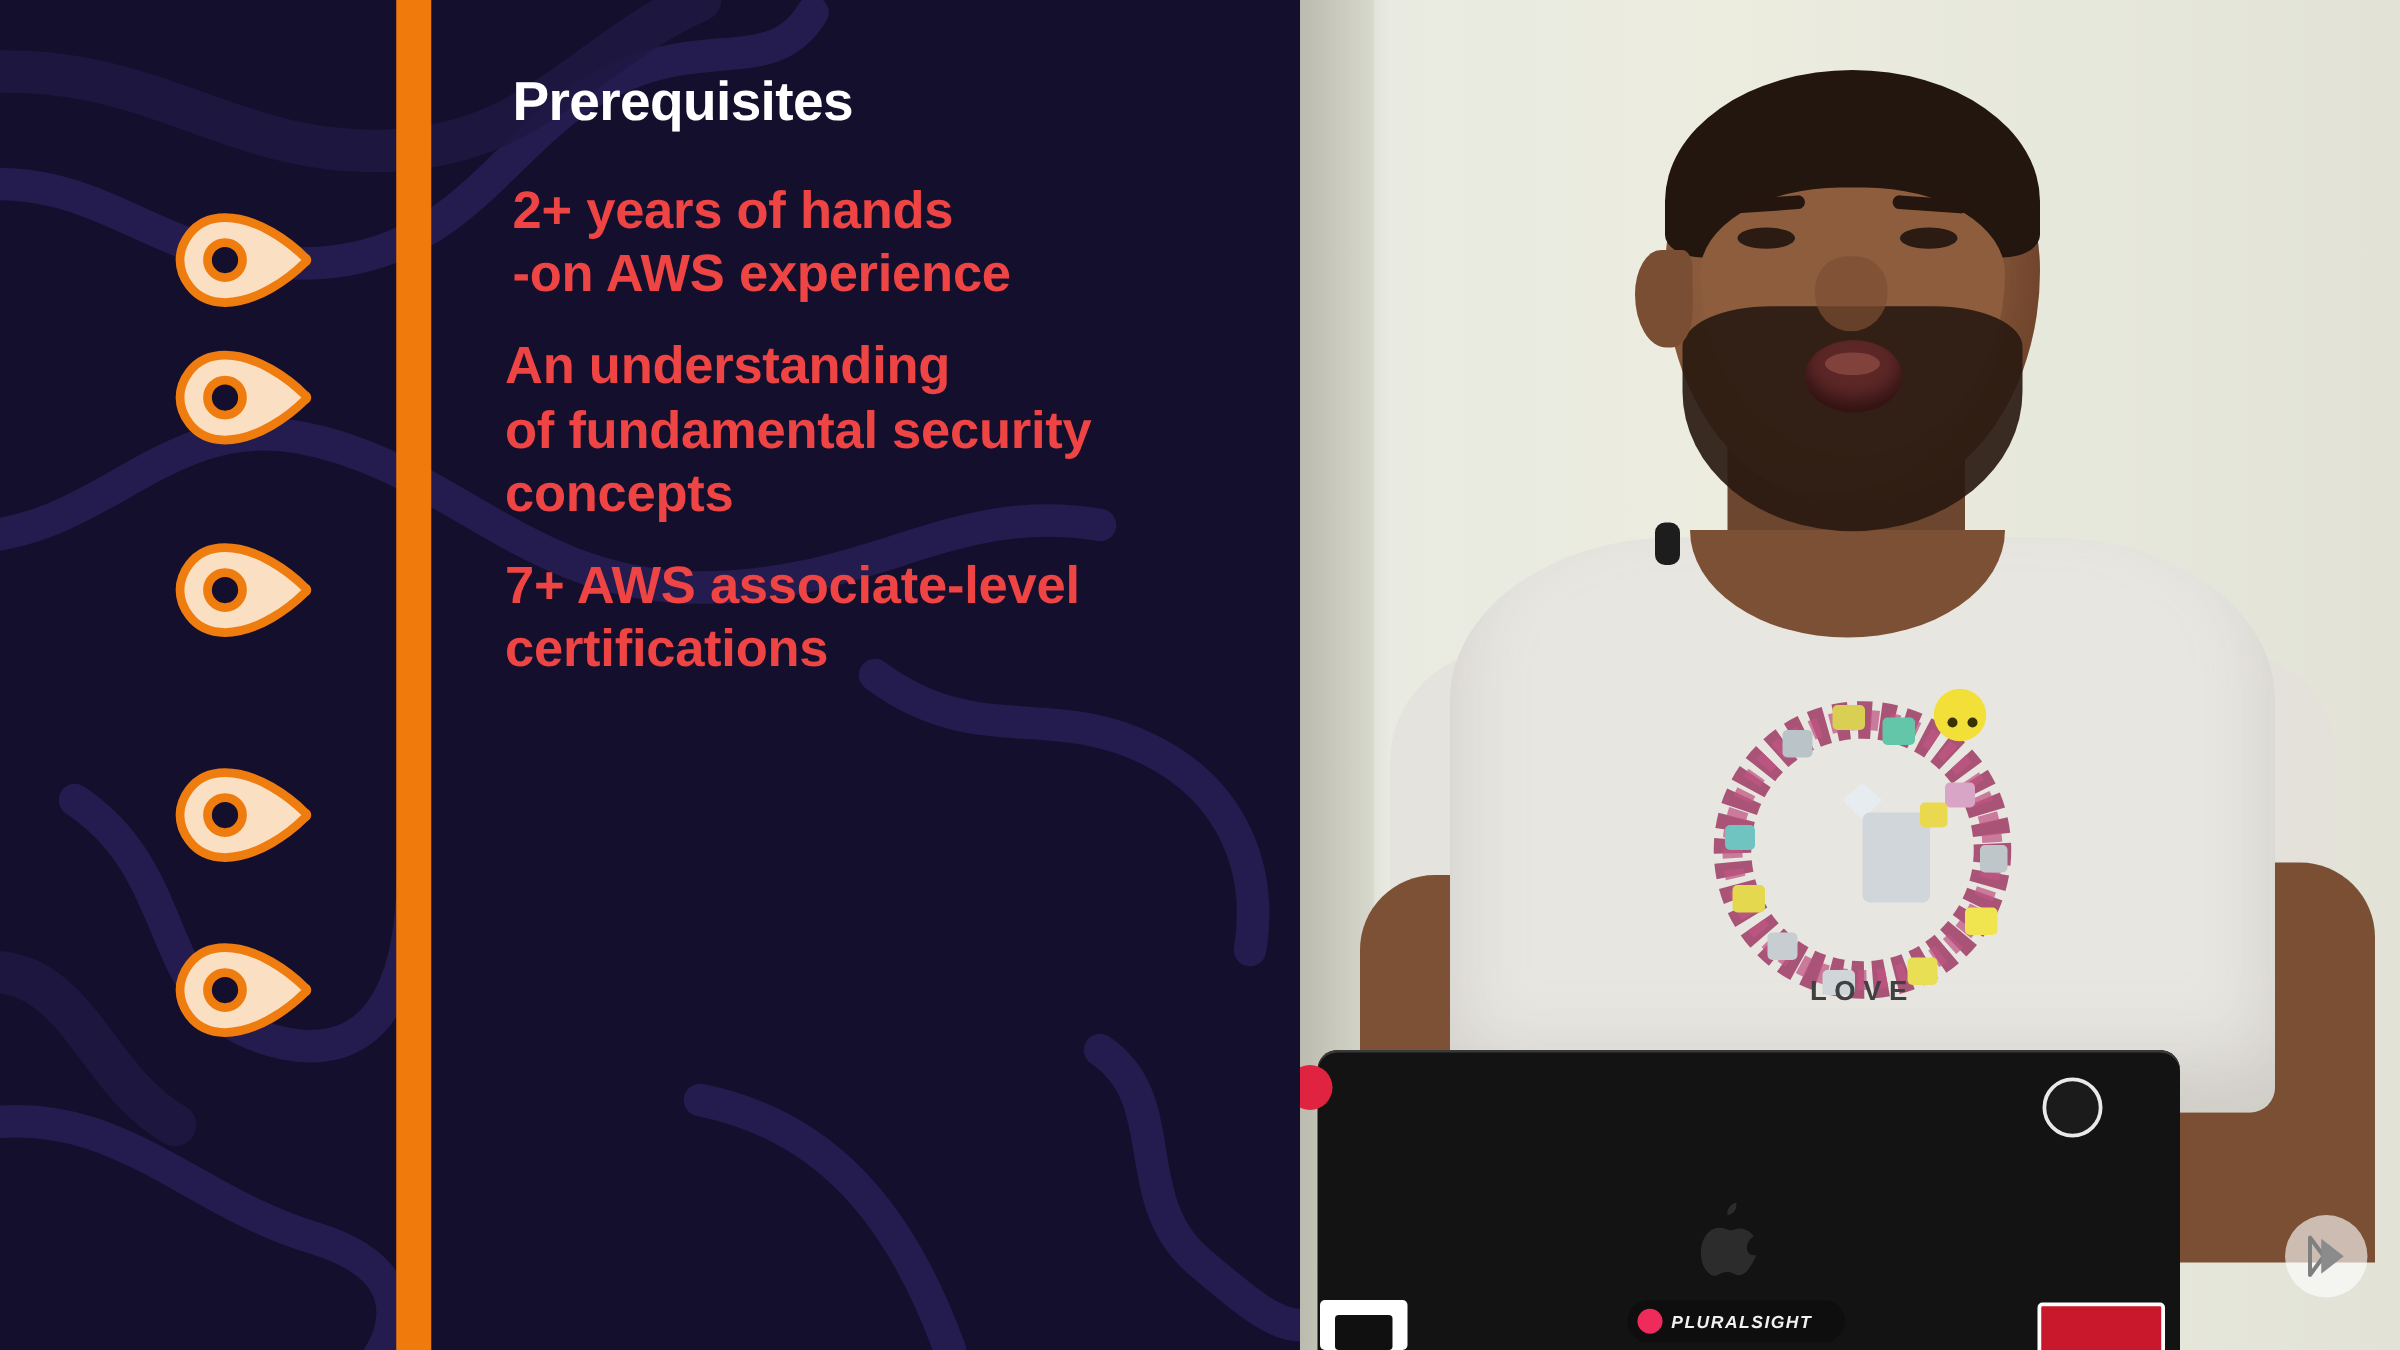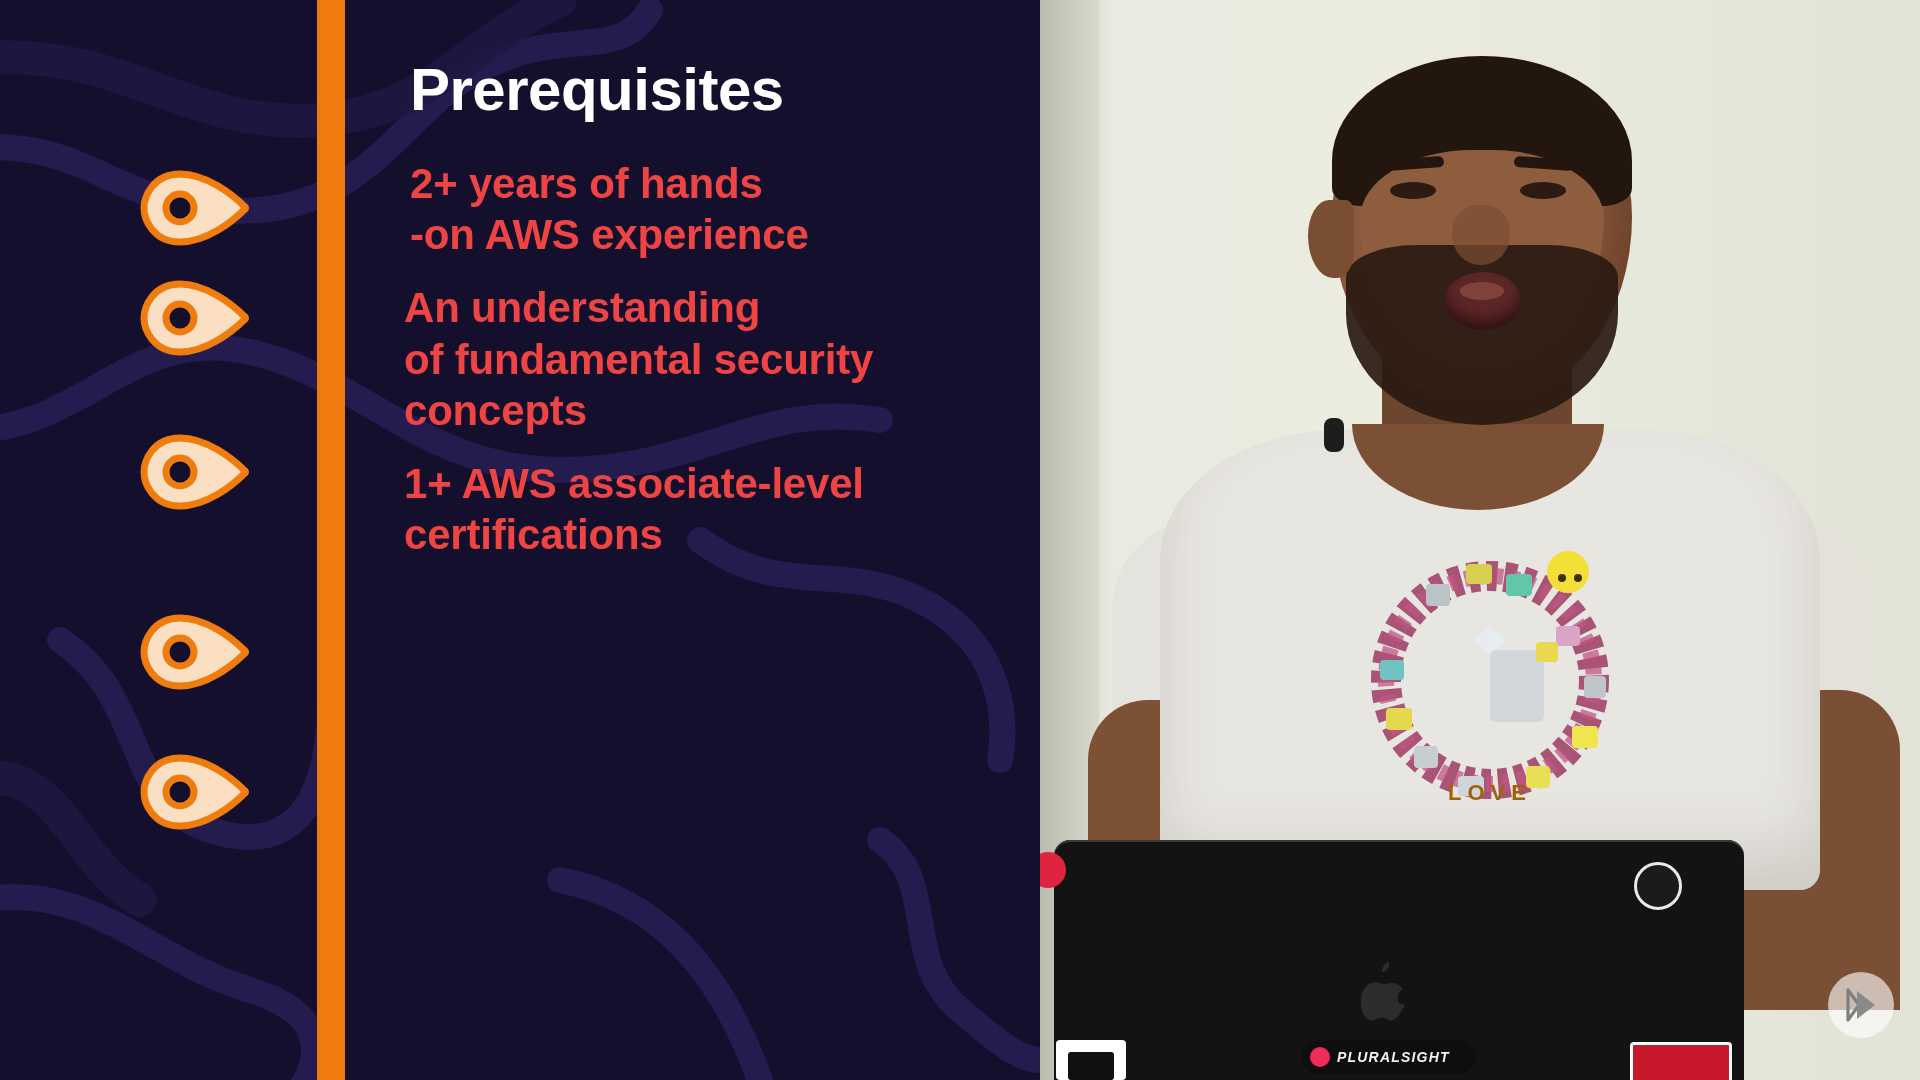--- a/index.html
+++ b/index.html
@@ -60,21 +60,21 @@
 
   
   .content {
     position: absolute;
     left: 404px;
     top: 60px;
     width: 620px;
   }
   .title {
     color: #ffffff;
-    font-size: 60px;
+    font-size: 44px;
     font-weight: bold;
     letter-spacing: -0.5px;
     line-height: 1.0;
     margin: 0 0 38px 0;
     padding-left: 6px;
   }
   .item {
     color: #ef4444;
     font-size: 42px;
     font-weight: bold;
@@ -253,21 +253,21 @@
   .tee-graphic {
     position: absolute;
     left: 300px; top: 530px;
     width: 300px; height: 300px;
   }
   .tee-text {
     position: absolute;
     left: 330px; top: 780px;
     width: 240px;
     text-align: center;
-    color: #a16207;
+    color: #404040;
     font-size: 22px;
     font-weight: bold;
     letter-spacing: 6px;
   }
 
   
   .laptop {
     position: absolute;
     left: 14px; top: 840px;
     width: 690px; height: 250px;
@@ -414,21 +414,21 @@
 
       <p class="item indent-1">2+ years of hands
 -on AWS experience</p>
 
       <p class="item">An understanding
 of fundamental security
 concepts</p>
 
 
 
-      <p class="item">1+ AWS associate-level
+      <p class="item">7+ AWS associate-level
 certifications</p>
     </div>
   </div>
 
   <div class="video">
     <div class="wall"></div>
     <div class="wall-shadow"></div>
 
     <div class="shoulder-l"></div>
     <div class="shoulder-r"></div>

